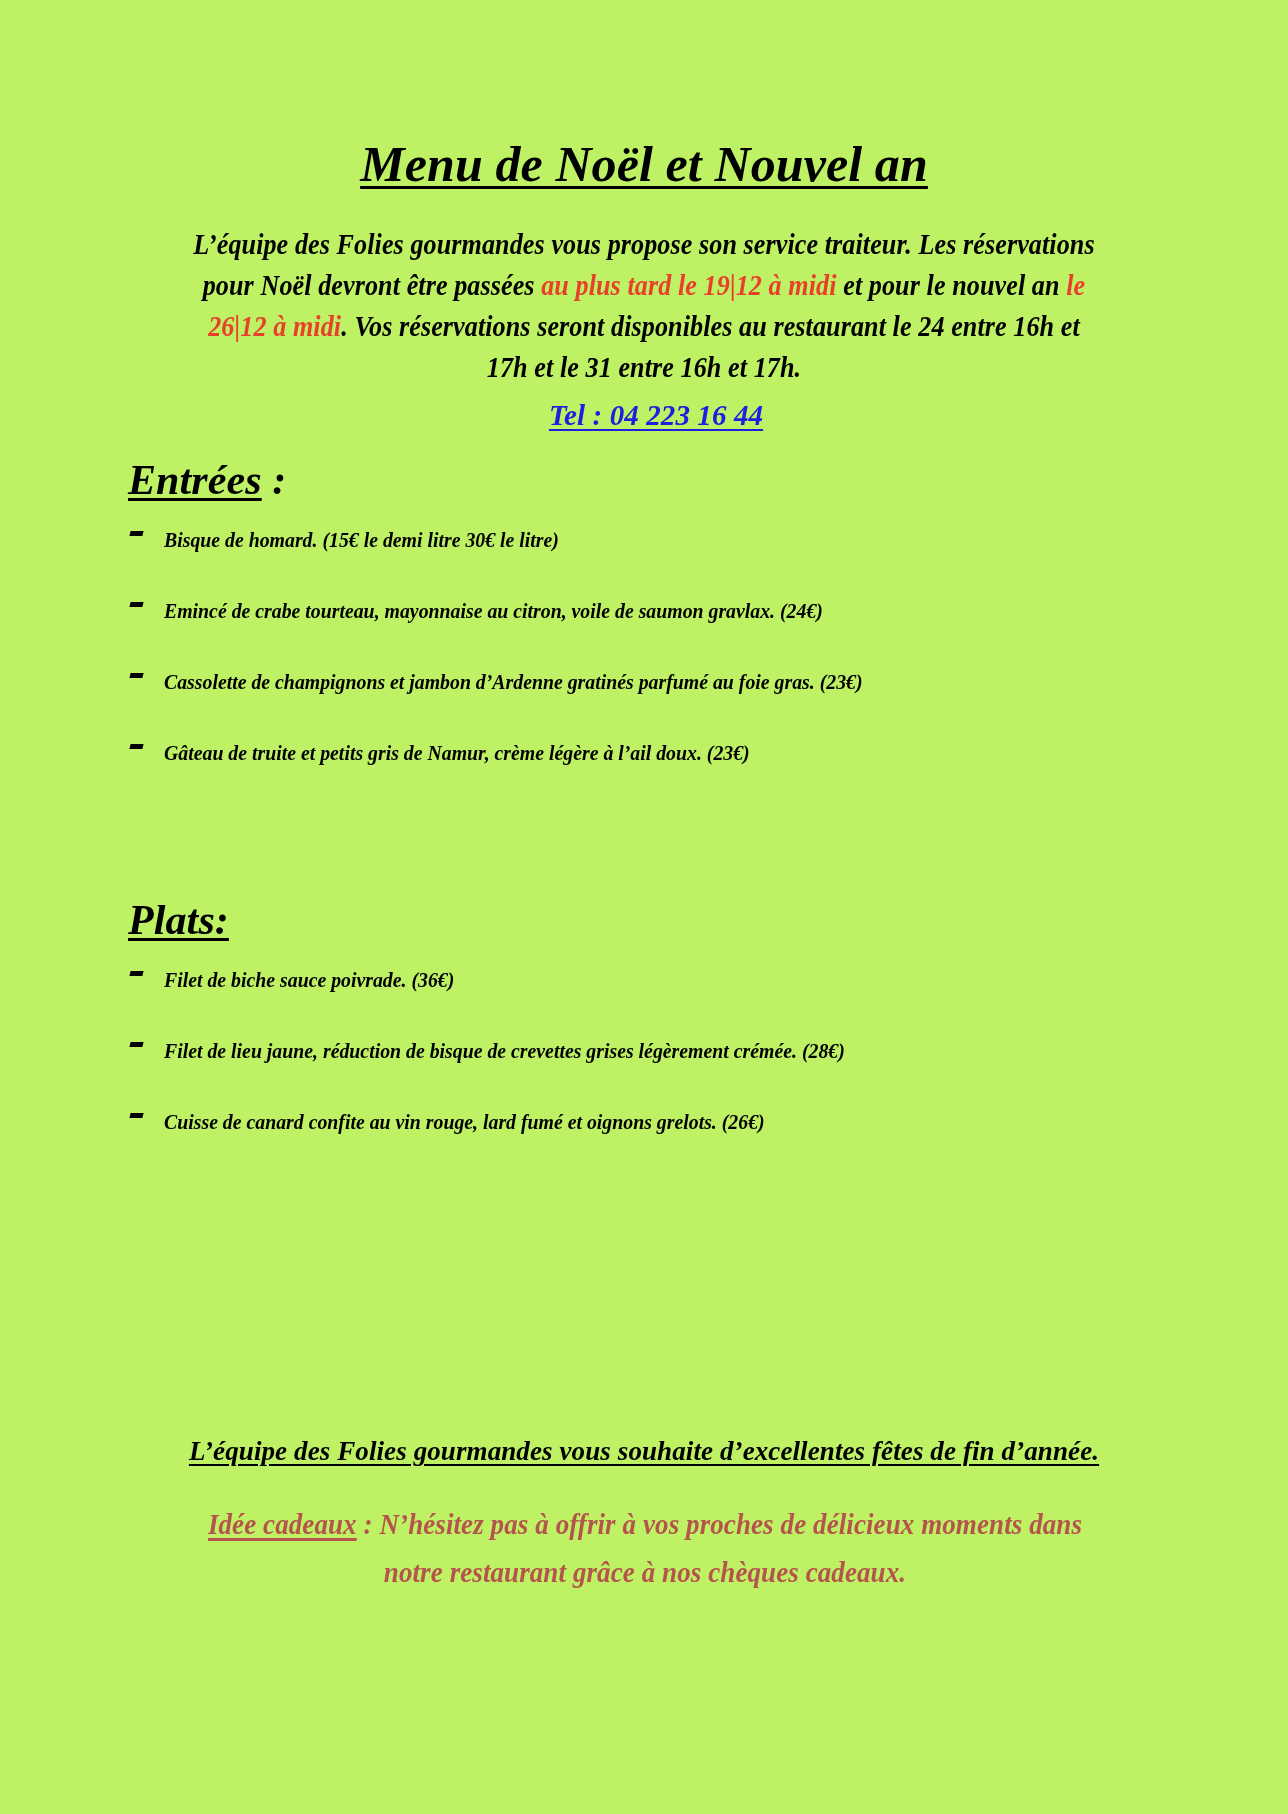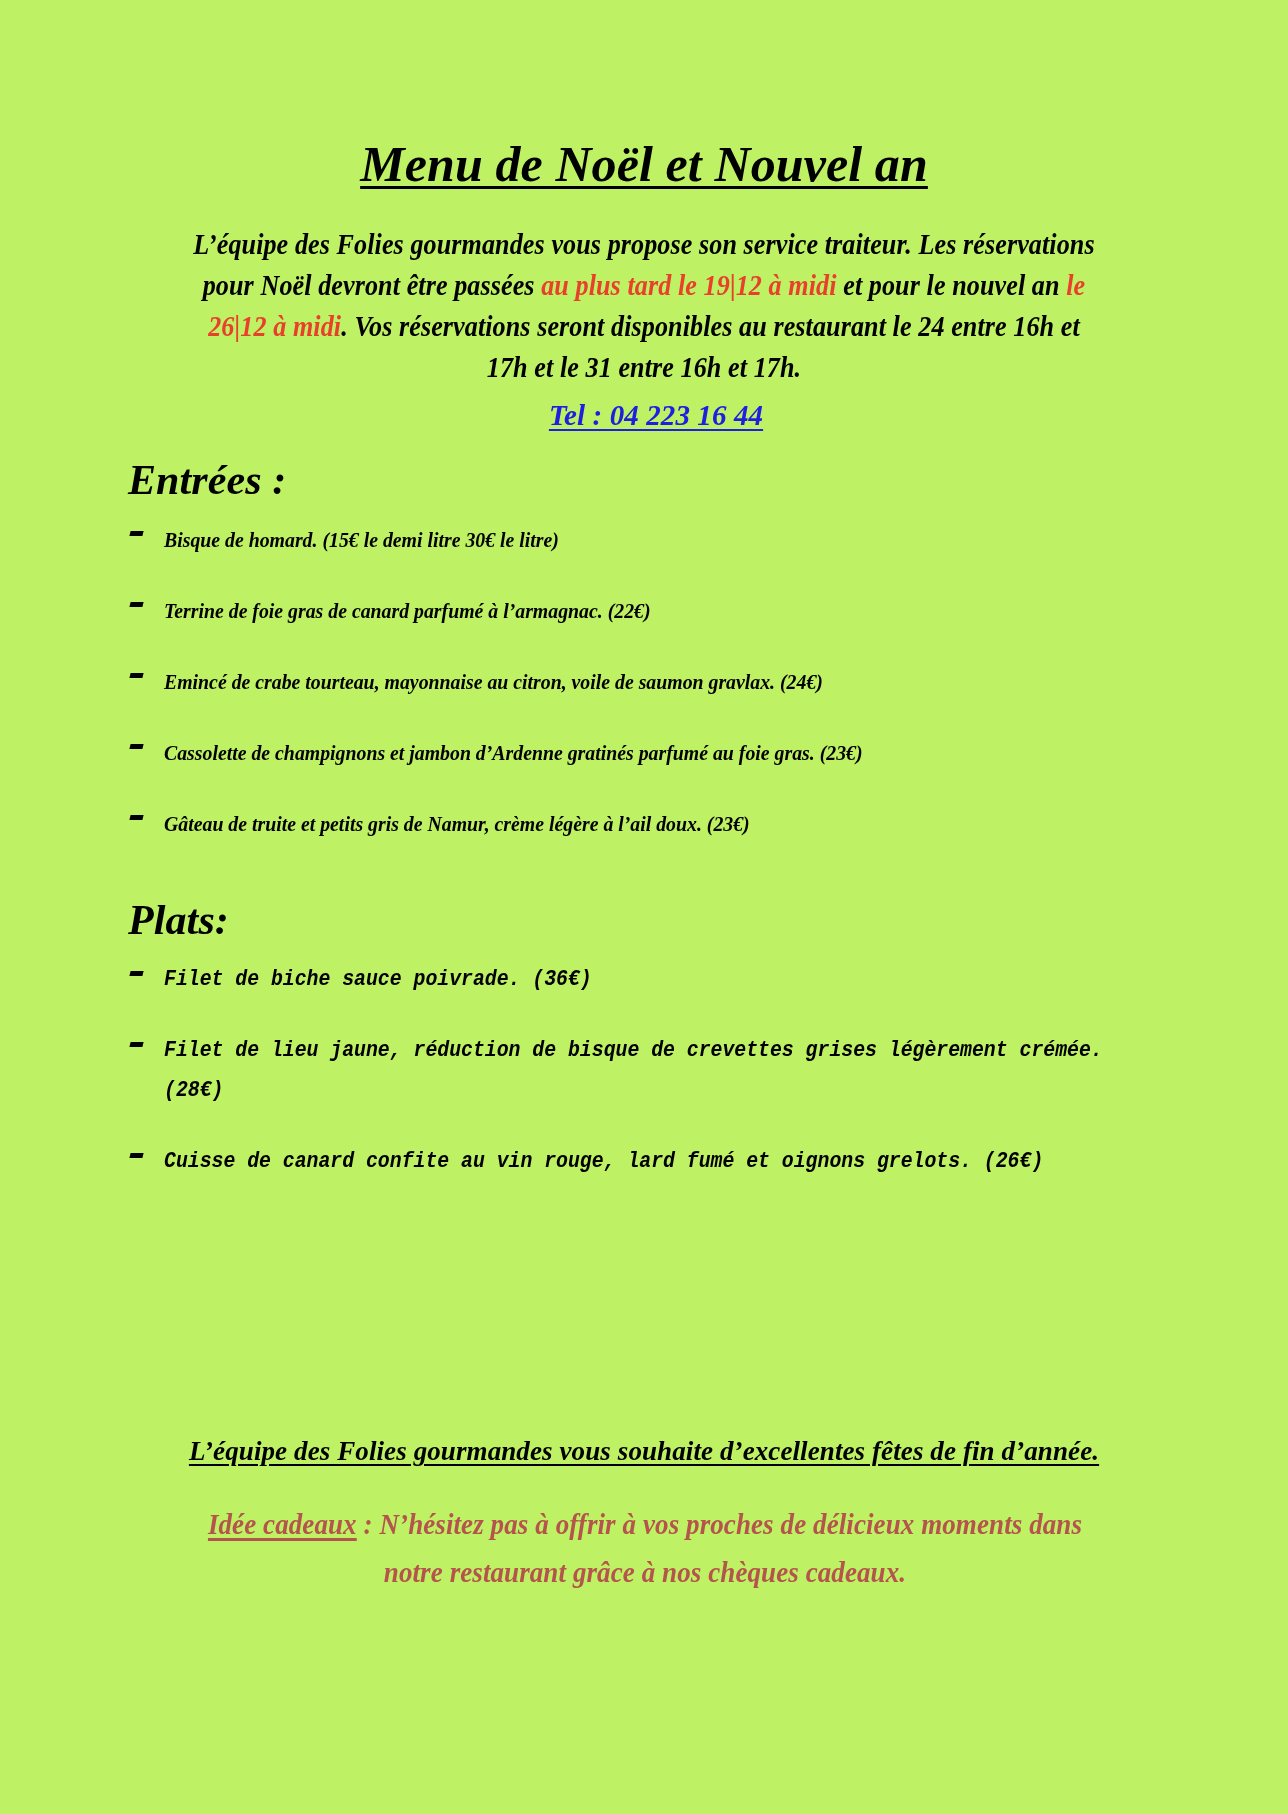--- a/index.html
+++ b/index.html
@@ -91,36 +91,37 @@
 
   
   .section-head {
     position: absolute;
     left: 128px;
     font-size: 42px;
     line-height: 50px;
     white-space: nowrap;
   }
   .section-head .u {
+    text-decoration: underline;
     text-underline-offset: 4px;
     text-decoration-thickness: 3px;
   }
   #head-entrees { top: 455px; }
   #head-plats   { top: 895px; }
 
   
   .items {
     position: absolute;
     left: 130px;
     width: 1030px;
     font-size: 22px;
     line-height: 40px;
   }
   #items-entrees { top: 520px; }
-  #items-plats   { top: 960px; font-family: Liberation Mono, monospace; }
+  #items-plats   { top: 960px; }
 
   .item {
     position: relative;
     padding-left: 34px;
     margin-bottom: 31px;
   }
   .item .dash {
     position: absolute;
     left: 0;
     top: 11px;
@@ -187,21 +188,20 @@
   <div class="phone">
     <span class="script script-c">Tel : 04 223 16 44</span>
   </div>
 
   <div class="section-head" id="head-entrees">
     <span class="script"><span class="u">Entrées</span><span> :</span></span>
   </div>
 
   <div class="items" id="items-entrees">
       <div class="item"><span class="dash"></span><span class="txt">Bisque de homard. (15€ le demi litre 30€ le litre)</span></div>
-      <div class="item"><span class="dash"></span><span class="txt">Terrine de foie gras de canard parfumé à l’armagnac. (22€)</span></div>
       <div class="item"><span class="dash"></span><span class="txt">Emincé de crabe tourteau, mayonnaise au citron, voile de saumon gravlax.  (24€)</span></div>
       <div class="item"><span class="dash"></span><span class="txt">Cassolette de champignons et jambon d’Ardenne gratinés parfumé au foie gras. (23€)</span></div>
       <div class="item"><span class="dash"></span><span class="txt">Gâteau de truite et petits gris de Namur, crème légère à l’ail doux. (23€)</span></div>
     </div>
 
   <div class="section-head" id="head-plats">
     <span class="script"><span class="u">Plats:</span></span>
   </div>
 
   <div class="items" id="items-plats">

